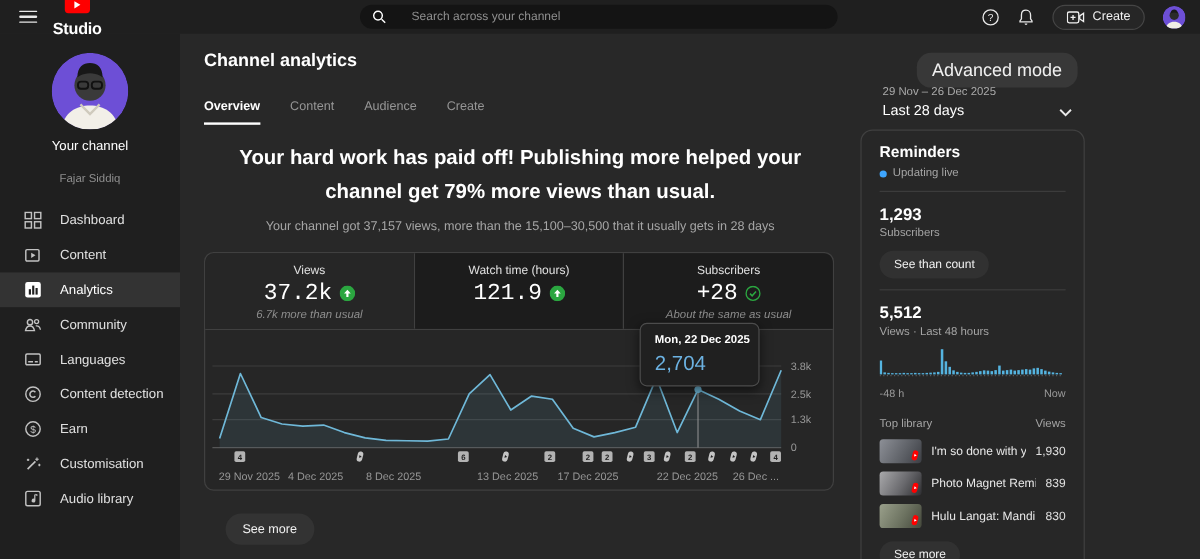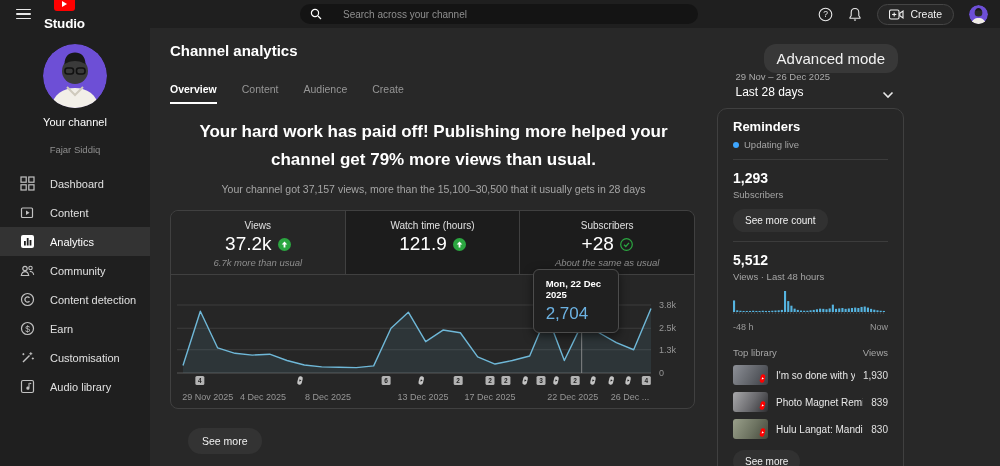--- a/index.html
+++ b/index.html
@@ -58,24 +58,24 @@
   .subtext { margin-top:9px; font-size:10.5px; color:#a5a5a5; }
 
   .analytics-card { margin-top:15px; width:525px; border:1px solid #404040; border-radius:8px;
     background:#262626; position:relative; }
   .metric-row { display:flex; height:64px; border-bottom:1px solid #404040; }
   .metric { flex:1; text-align:center; padding-top:9px; background:#1c1c1c; border-right:1px solid #404040; cursor:pointer; }
   .metric:last-child { border-right:none; border-radius:0 8px 0 0; }
   .metric:first-child { border-radius:8px 0 0 0; }
   .metric.selected { background:#262626; }
   .m-label { font-size:10px; color:#e0e0e0; }
-  .m-value { font-size:19px; color:#fff; margin-top:2px; display:flex; align-items:center; justify-content:center; gap:6px; }
+  .m-value { font-size:19px; color:#fff; margin-top:2px; display:flex; align-items:center; justify-content:center; gap:6px;font-family:Liberation Mono, monospace; }
   .m-delta { font-size:9.5px; font-style:italic; color:#8d8d8d; margin-top:2px; }
   .chart-wrap { position:relative; height:133px; }
-  .tooltip { position:absolute; width:86px; background:#202020; border:1px solid #4c4c4c; border-radius:6px;
+  .tooltip { position:absolute; width:100px; background:#202020; border:1px solid #4c4c4c; border-radius:6px;
     padding:8px 0 8px 12px; box-shadow:0 3px 10px rgba(0,0,0,.55); z-index:5; }
   .tt-date { font-size:9.5px; font-weight:bold; color:#fff; }
   .tt-value { font-size:17px; color:#6cb2e2; margin-top:4px; }
   .see-more-main { display:inline-block; margin:19px 0 0 18px; background:#333; border:none; color:#f1f1f1;
     font-size:10.5px; padding:7px 14px; border-radius:14px; font-family:inherit; cursor:pointer; }
 
   
   .right-col { width:187px; margin-left:20px; padding-top:4px; }
   .rt-card { border:1px solid #404040; border-radius:10px; background:#272727; padding-bottom:12px; }
   .rt-sec { padding:10px 15px 9px; }
@@ -199,20 +199,28 @@
         <svg width="15" height="15" viewBox="0 0 15 15">
             <circle cx="5" cy="5.5" r="2.2" fill="none" stroke="#c2c2c2" stroke-width="1.2"></circle>
             <circle cx="10.5" cy="5" r="1.7" fill="none" stroke="#c2c2c2" stroke-width="1.1"></circle>
             <path d="M1.3 12.5c.5-2.6 2-3.8 3.7-3.8s3.2 1.2 3.7 3.8z" fill="none" stroke="#c2c2c2" stroke-width="1.2"></path>
             <path d="M9.8 8.6c1.9-.4 3.5.8 3.9 3.2" fill="none" stroke="#c2c2c2" stroke-width="1.1"></path>
           </svg>
         <span>Community</span>
       </div>
       <div class="nav-item">
         <svg width="15" height="15" viewBox="0 0 15 15">
+            <rect x="1.5" y="3" width="12" height="9" rx="1" fill="none" stroke="#c2c2c2" stroke-width="1.2"></rect>
+            <line x1="3.5" y1="9.4" x2="7.5" y2="9.4" stroke="#c2c2c2" stroke-width="1.2"></line>
+            <line x1="9" y1="9.4" x2="11.5" y2="9.4" stroke="#c2c2c2" stroke-width="1.2"></line>
+          </svg>
+        <span>Languages</span>
+      </div>
+      <div class="nav-item">
+        <svg width="15" height="15" viewBox="0 0 15 15">
             <circle cx="7.5" cy="7.5" r="6" fill="none" stroke="#c2c2c2" stroke-width="1.2"></circle>
             <path d="M9.5 5.8a2.6 2.6 0 1 0 0 3.4" fill="none" stroke="#c2c2c2" stroke-width="1.3"></path>
           </svg>
         <span>Content detection</span>
       </div>
       <div class="nav-item">
         <svg width="15" height="15" viewBox="0 0 15 15">
             <circle cx="7.5" cy="7.5" r="6" fill="none" stroke="#c2c2c2" stroke-width="1.2"></circle>
             <text x="7.5" y="10.6" font-size="8.5" fill="#c2c2c2" text-anchor="middle" font-family="Liberation Sans">$</text>
           </svg>
@@ -414,21 +422,21 @@
             <div class="rt-title">Reminders</div>
             <div class="rt-status">
                 <span class="live-dot"></span>
               <span>Updating live</span>
               </div>
           </div>
           <div class="rt-div"></div>
           <div class="rt-sec">
             <div class="rt-num">1,293</div>
             <div class="rt-cap">Subscribers</div>
-            <button class="pill-btn">See more count</button>
+            <button class="pill-btn">See than count</button>
           </div>
           <div class="rt-div"></div>
           <div class="rt-sec">
             <div class="rt-num">5,512</div>
             <div class="rt-cap">Views · Last 48 hours</div>
             <svg id="rt-bars" width="153" height="27" style="margin-top:7px">
                 <line x1="0" x2="153" y1="24" y2="24" stroke="#5a5a5a" stroke-width="1" stroke-dasharray="1,2"></line>
                 <rect x="0" y="11.45" width="2.1037500000000002" height="11.55" fill="#55b4e0"></rect>
                 <rect x="3.1875" y="21.32" width="2.1037500000000002" height="1.68" fill="#55b4e0"></rect>
                 <rect x="6.375" y="21.74" width="2.1037500000000002" height="1.26" fill="#55b4e0"></rect>

